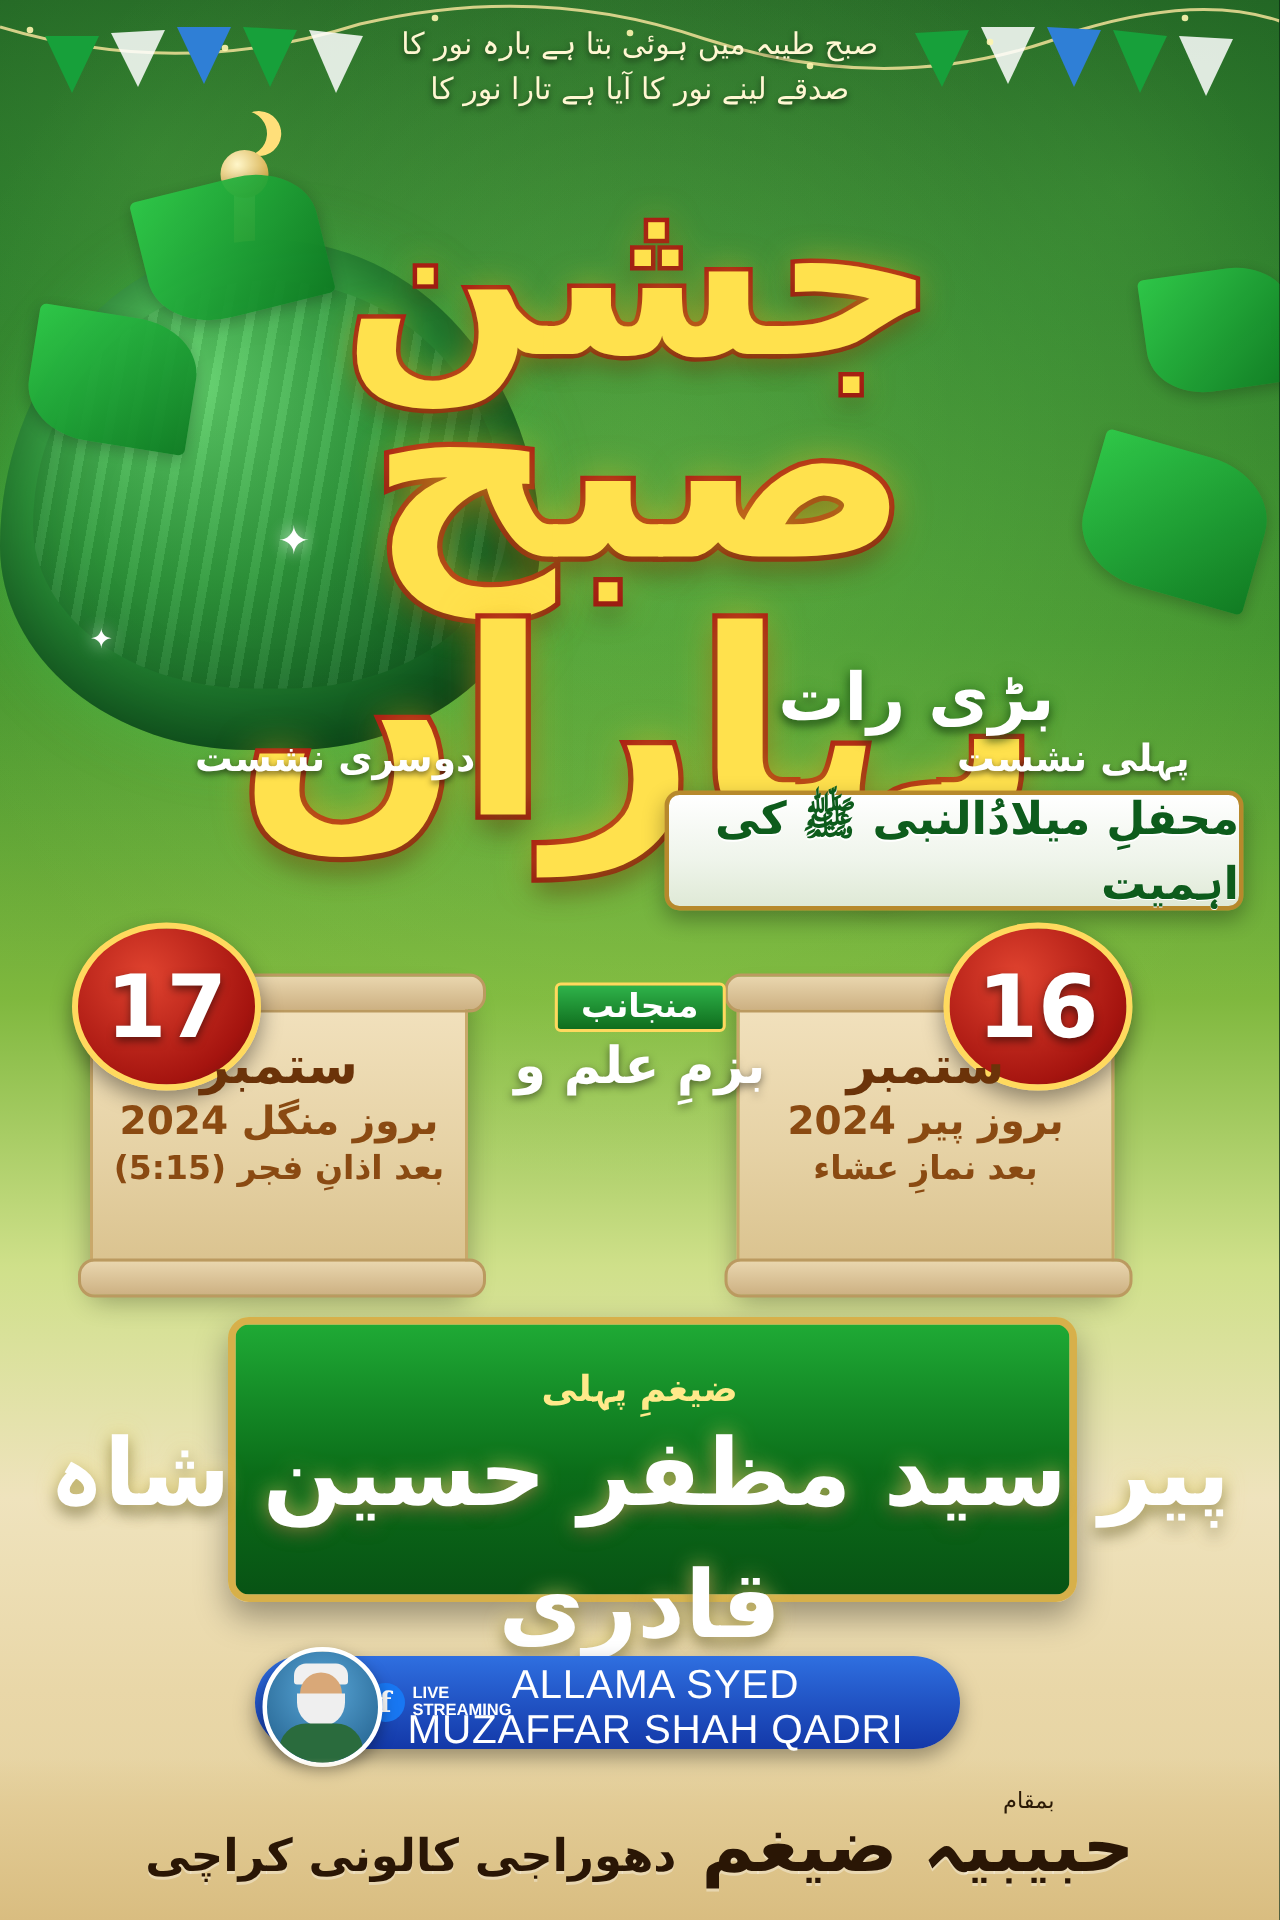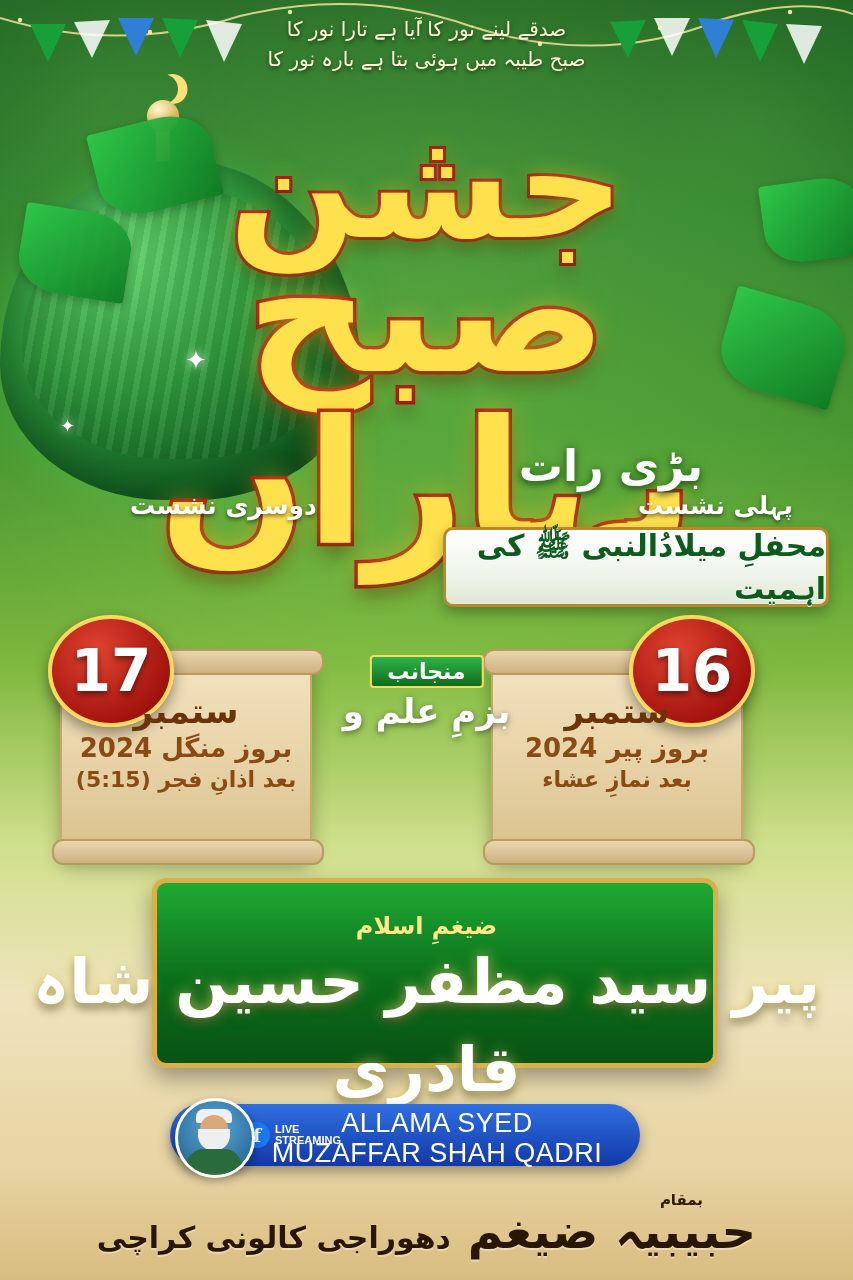--- a/index.html
+++ b/index.html
@@ -188,21 +188,21 @@
   .speaker-photo .cap{position:absolute;left:18px;top:8px;width:36px;height:14px;border-radius:8px 8px 2px 2px;background:#f0f0f0;}
   .speaker-photo .beard{position:absolute;left:20px;top:28px;width:32px;height:22px;border-radius:0 0 16px 16px;background:#efefef;}
   .speaker-photo .body{position:absolute;left:8px;top:48px;width:56px;height:30px;border-radius:18px 18px 0 0;background:#2a6b3d;}
   
   .footer{
     position:absolute;left:0;bottom:0;width:100%;height:108px;
     background:linear-gradient(180deg,rgba(229,205,155,0) 0%,#e2cb95 30%,#d9bd80 100%);
   }
   .footer-logo{
     position:absolute;right:150px;bottom:72px;text-align:center;direction:rtl;
-    font-family:"DejaVu Sans",sans-serif;font-size:15px;color:#2b1a06;font-weight:bold;line-height:15px;
+    font-family:"DejaVu Sans",sans-serif;font-size:15px;color:#2b1a06;font-weight:normal;line-height:15px;
   }
   .footer-name{
     position:absolute;left:0;bottom:14px;width:100%;text-align:center;direction:rtl;
     font-family:"DejaVu Sans",sans-serif;font-weight:bold;
     font-size:48px;line-height:56px;color:#2a1605;
     text-shadow:0 2px 0 rgba(255,255,255,.35);
   }
   .footer-name .small{font-size:30px;}
 </style>
 </head>
@@ -243,22 +243,22 @@
     <div class="dome"></div>
   </div>
   <div class="greenflag f1"></div>
   <div class="greenflag f2"></div>
   <div class="greenflag f3"></div>
   <div class="greenflag f4"></div>
   <div class="sparkle" style="left:185px;top:345px;">✦</div>
   <div class="sparkle" style="left:60px;top:415px;font-size:18px;">✦</div>
 
   <div class="top-couplet">
+    <div>صبح طیبہ میں ہوئی بتا ہے بارہ نور کا</div>
     <div>صدقے لینے نور کا آیا ہے تارا نور کا</div>
-    <div>صبح طیبہ میں ہوئی بتا ہے بارہ نور کا</div>
   </div>
 
   <div class="headline">
     <div class="line1">جشن</div>
     <div class="line2">صبح بہاراں</div>
   </div>
   <div class="bari-raat">بڑی رات</div>
 
   <div class="sessions">
     <div class="sess-tag tag-r">پہلی نشست</div>
@@ -300,21 +300,21 @@
     </div>
   </div>
 
   <div class="center-tag">منجانب</div>
   <div class="center-note">
     <div>بزمِ علم و</div>
   </div>
 
   <div class="khusoosi">خصوصی خطاب</div>
   <div class="speaker-panel"></div>
-  <div class="speaker-sub">ضیغمِ اسلام</div>
+  <div class="speaker-sub">ضیغمِ پہلی</div>
   <div class="speaker-name">پیر سید مظفر حسین شاہ قادری</div>
 
 
   <div class="livebar">
     <div class="fb">f</div>
     <div class="livetxt">
       <div>LIVE</div>
       <div>STREAMING</div>
     </div>
     <div class="livename">

